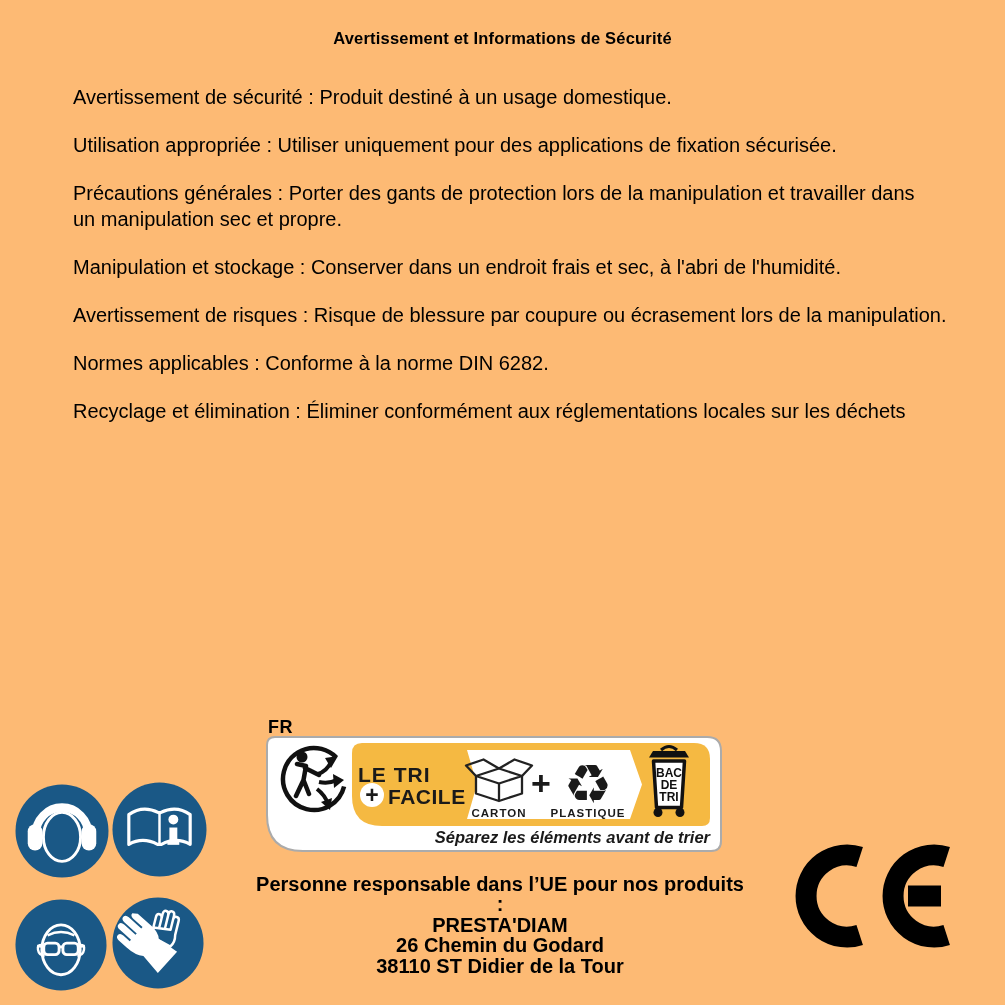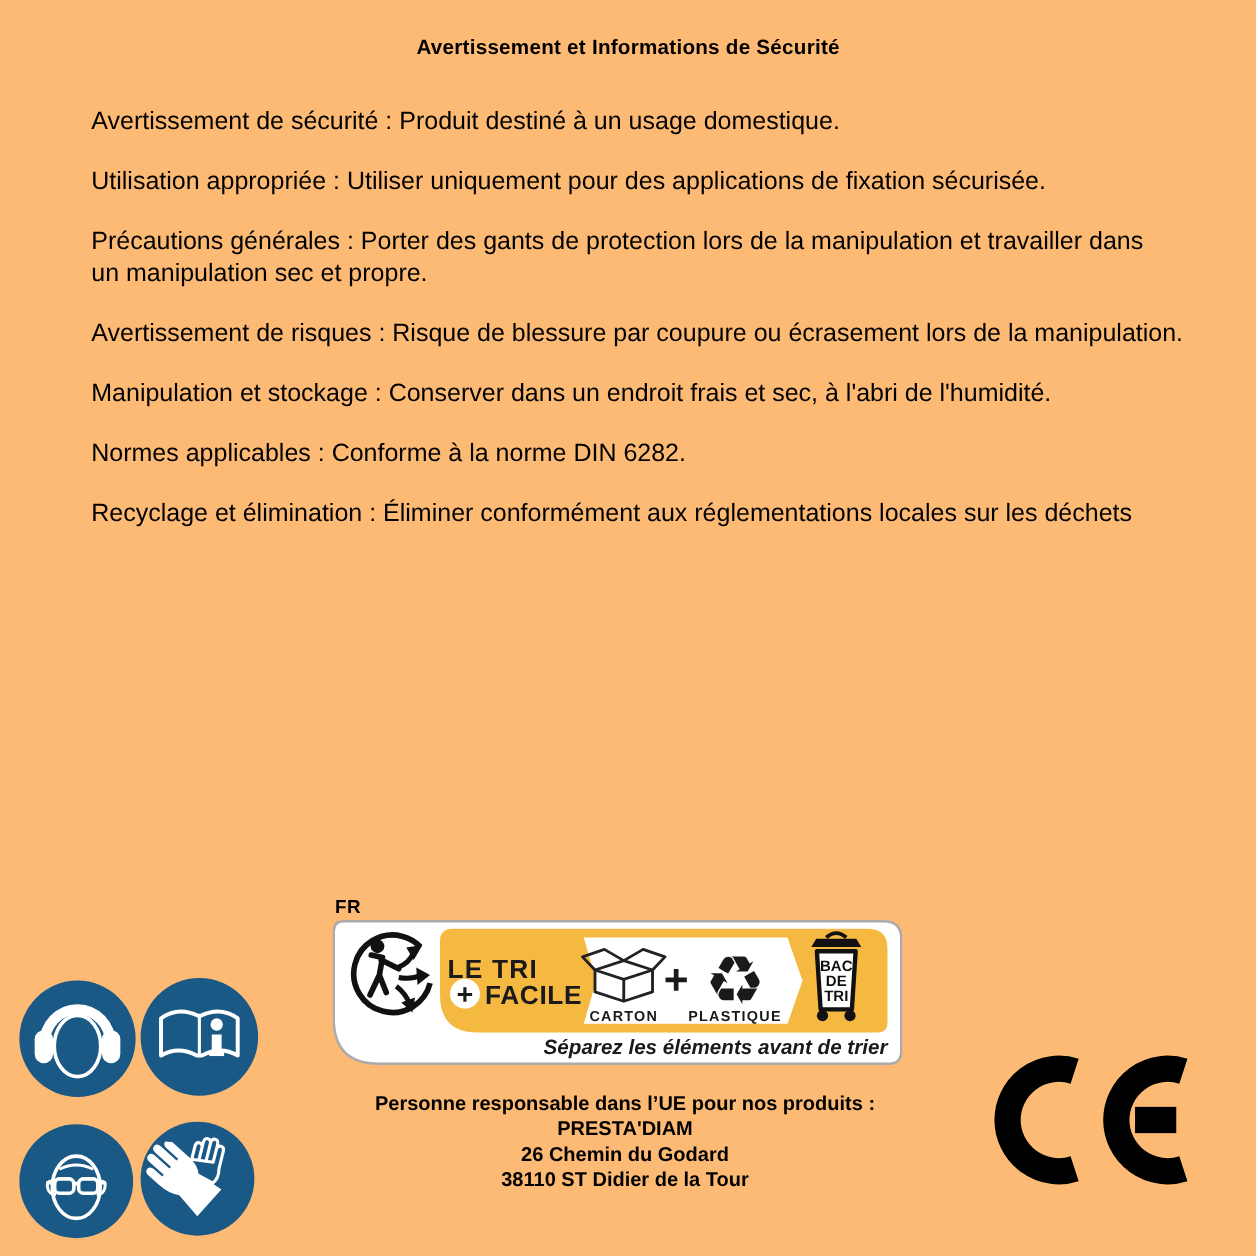--- a/index.html
+++ b/index.html
@@ -14,47 +14,47 @@
   }
   .body-text {
     position:absolute; left:73px; top:85px; width:890px;
     font-size:20px; line-height:25.5px;
   }
   .body-text p { margin:0 0 22.5px 0; }
   .body-text .line { white-space:nowrap; }
   .icon { position:absolute; }
   .fr-code {
     position:absolute; left:268px; top:717px;
-    font-size:15px; font-weight:bold; letter-spacing:0.5px;
+    font-size:18px; font-weight:bold; letter-spacing:0.5px;
   }
   .label-svg { position:absolute; left:266px; top:736px; }
   .responsible {
     position:absolute; left:252px; top:874px; width:496px;
-    text-align:center; font-size:16px; font-weight:bold; line-height:20.4px;
+    text-align:center; font-size:20px; font-weight:bold; line-height:20.4px;
   }
   .ce-svg { position:absolute; left:795px; top:840px; }
   svg text { font-family:"Liberation Sans", sans-serif; }
 </style>
 </head>
 <body>
 
 <div class="page">
 
   <h1 class="doc-title">Avertissement et Informations de Sécurité</h1>
 
   <main class="body-text">
     <p><span class="line">Avertissement de sécurité : Produit destiné à un usage domestique.</span></p>
     <p><span class="line">Utilisation appropriée : Utiliser uniquement pour des applications de fixation sécurisée.</span></p>
     <p>
       </p>
       <div class="line">Précautions générales : Porter des gants de protection lors de la manipulation et travailler dans</div>
       <div class="line">un manipulation sec et propre.</div>
     <p></p>
+    <p><span class="line">Manipulation et stockage : Conserver dans un endroit frais et sec, à l'abri de l'humidité.</span></p>
     <p><span class="line">Avertissement de risques : Risque de blessure par coupure ou écrasement lors de la manipulation.</span></p>
-    <p><span class="line">Manipulation et stockage : Conserver dans un endroit frais et sec, à l'abri de l'humidité.</span></p>
     <p><span class="line">Normes applicables : Conforme à la norme DIN 6282.</span></p>
     <p>
       </p>
       <div class="line">Recyclage et élimination : Éliminer conformément aux réglementations locales sur les déchets</div>
     <p></p>
   </main>
 
   <svg class="icon" style="left:15px; top:784px;" width="94" height="94" viewBox="0 0 96 96">
     <circle cx="48" cy="48" r="47.5" fill="#1A5886"></circle>
     <ellipse cx="48" cy="54" rx="19" ry="25" fill="none" stroke="#fff" stroke-width="3"></ellipse>

